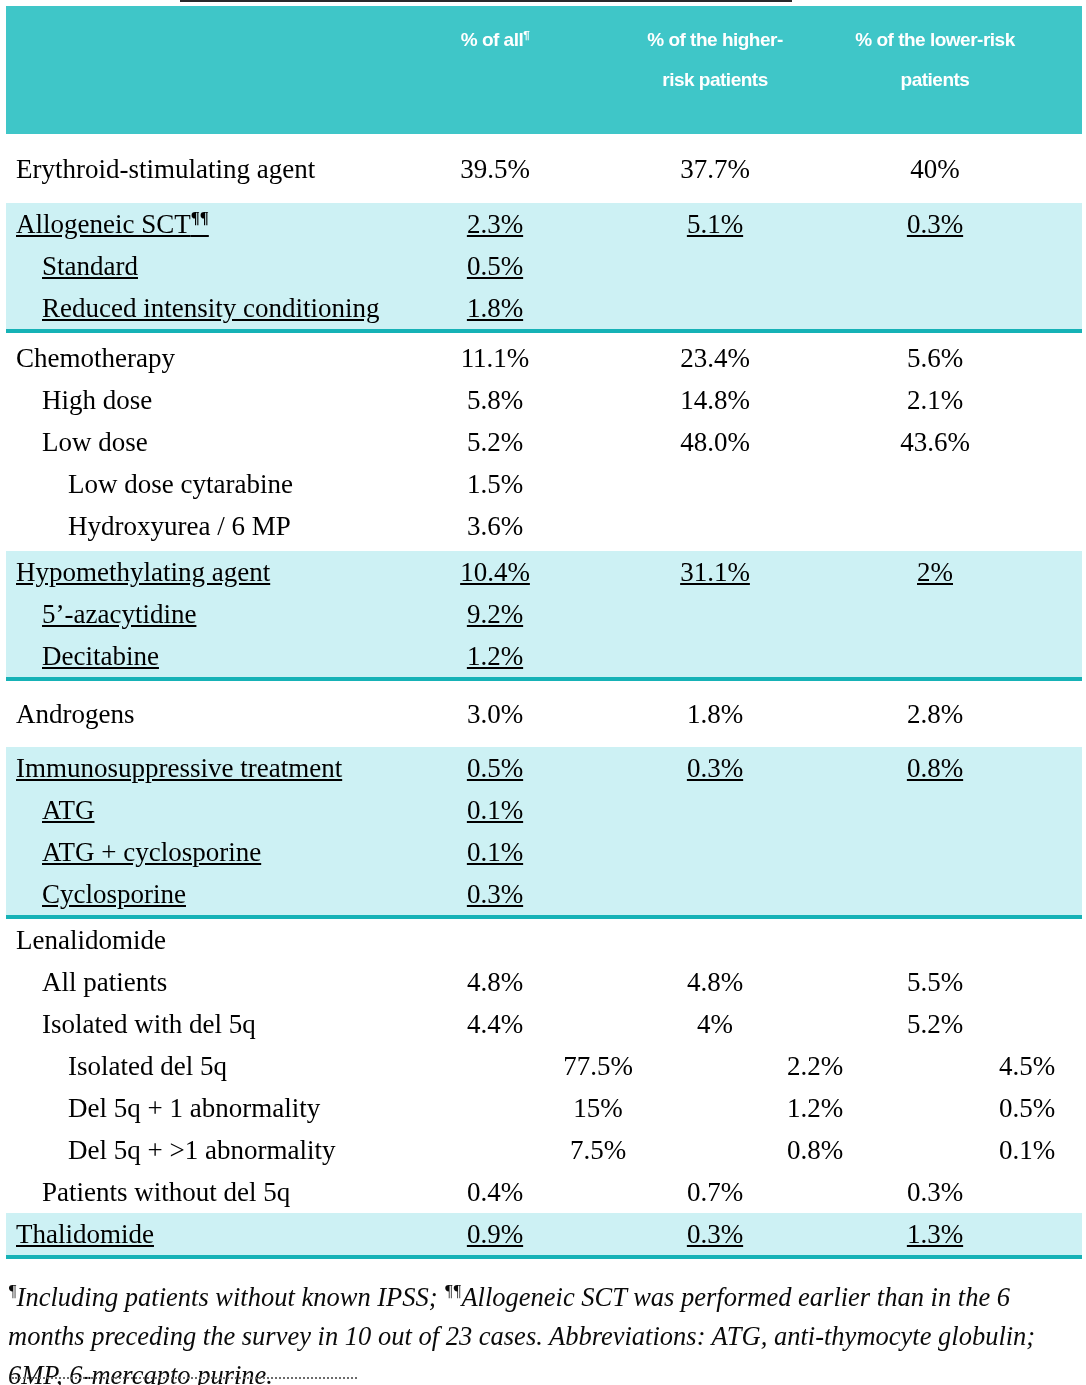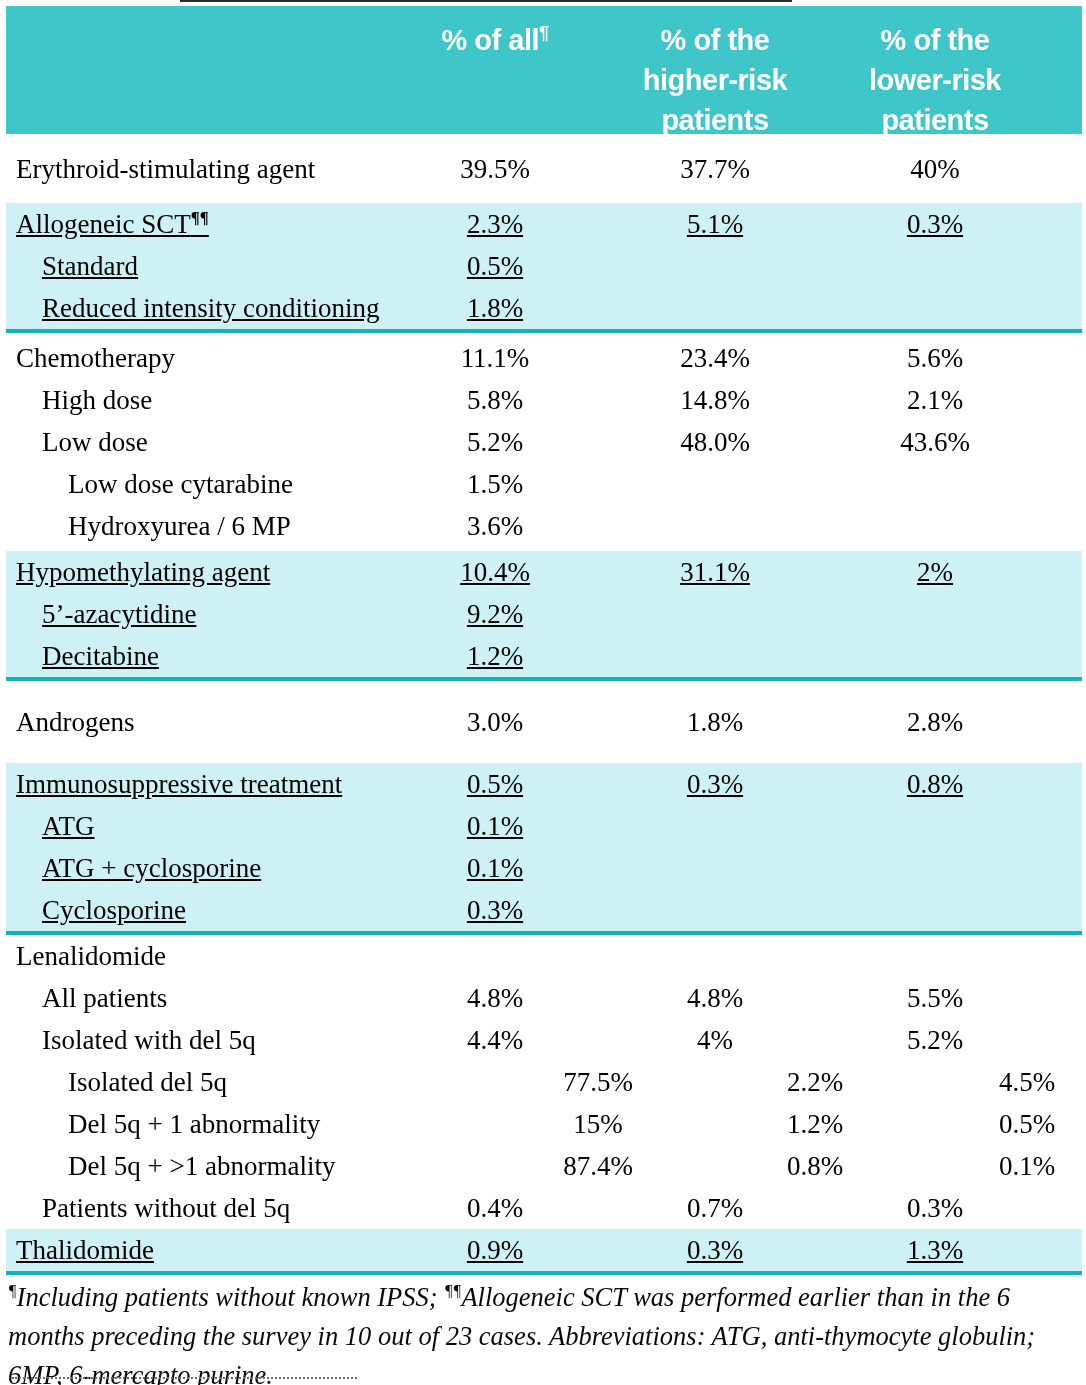--- a/index.html
+++ b/index.html
@@ -9,33 +9,33 @@
 
   
   .artifact-top{position:absolute;top:0;left:180px;width:612px;height:2px;background:#2a2a2a;}
   .artifact-bottom{position:absolute;top:1377px;left:12px;width:345px;height:0;
                    border-top:2px dotted #6a6a6a;}
 
   
   .thead{position:absolute;top:6px;left:6px;right:4px;height:128px;background:#3fc6c8;
          display:grid;grid-template-columns:379px 220px 220px 220px;
          font-family:"Liberation Sans","DejaVu Sans",sans-serif;font-weight:bold;
-         color:#ffffff;font-size:29px;line-height:40px;letter-spacing:-0.5px;}
+         color:#ffffff;font-size:19px;line-height:40px;letter-spacing:-0.5px;}
   .thead .hcell{padding-top:14px;text-align:center;}
   .thead .hwrap{width:164px;margin:0 auto;}
   .thead sup{font-size:0.62em;vertical-align:super;line-height:0;}
 
   
   .tbody{position:absolute;top:134px;left:6px;right:4px;}
   .section{width:100%;}
   .section.cyan{background:#cdf1f4;border-bottom:4px solid #16b2b6;text-decoration:underline;}
   .section.white{background:#ffffff;}
   .section.pad-lg{padding:14px 0 13px;}
   .section.pad-sm{padding:4px 0;}
-  .section.pad-md{padding:20px 0;}
+  .section.pad-md{padding:12px 0;}
 
   .row{display:grid;grid-template-columns:379px 220px 220px 220px;
        height:42px;align-items:center;font-size:27px;}
   .cell{white-space:nowrap;}
   .cell.label{text-align:left;}
   .row.indent0 .label{padding-left:10px;}
   .row.indent1 .label{padding-left:36px;}
   .row.indent2 .label{padding-left:62px;}
   .cell.val{text-align:center;position:relative;}
   .row.offset .val1{left:103px;}
@@ -207,21 +207,21 @@
           <div class="cell val val3">4.5%</div>
         </div>
         <div class="row indent2 offset">
           <div class="cell label">Del 5q + 1 abnormality</div>
           <div class="cell val val1">15%</div>
           <div class="cell val val2">1.2%</div>
           <div class="cell val val3">0.5%</div>
         </div>
         <div class="row indent2 offset">
           <div class="cell label">Del 5q + &gt;1 abnormality</div>
-          <div class="cell val val1">87.4%</div>
+          <div class="cell val val1">7.5%</div>
           <div class="cell val val2">0.8%</div>
           <div class="cell val val3">0.1%</div>
         </div>
         <div class="row indent1">
           <div class="cell label">Patients without del 5q</div>
           <div class="cell val val1">0.4%</div>
           <div class="cell val val2">0.7%</div>
           <div class="cell val val3">0.3%</div>
         </div>
       </div>

